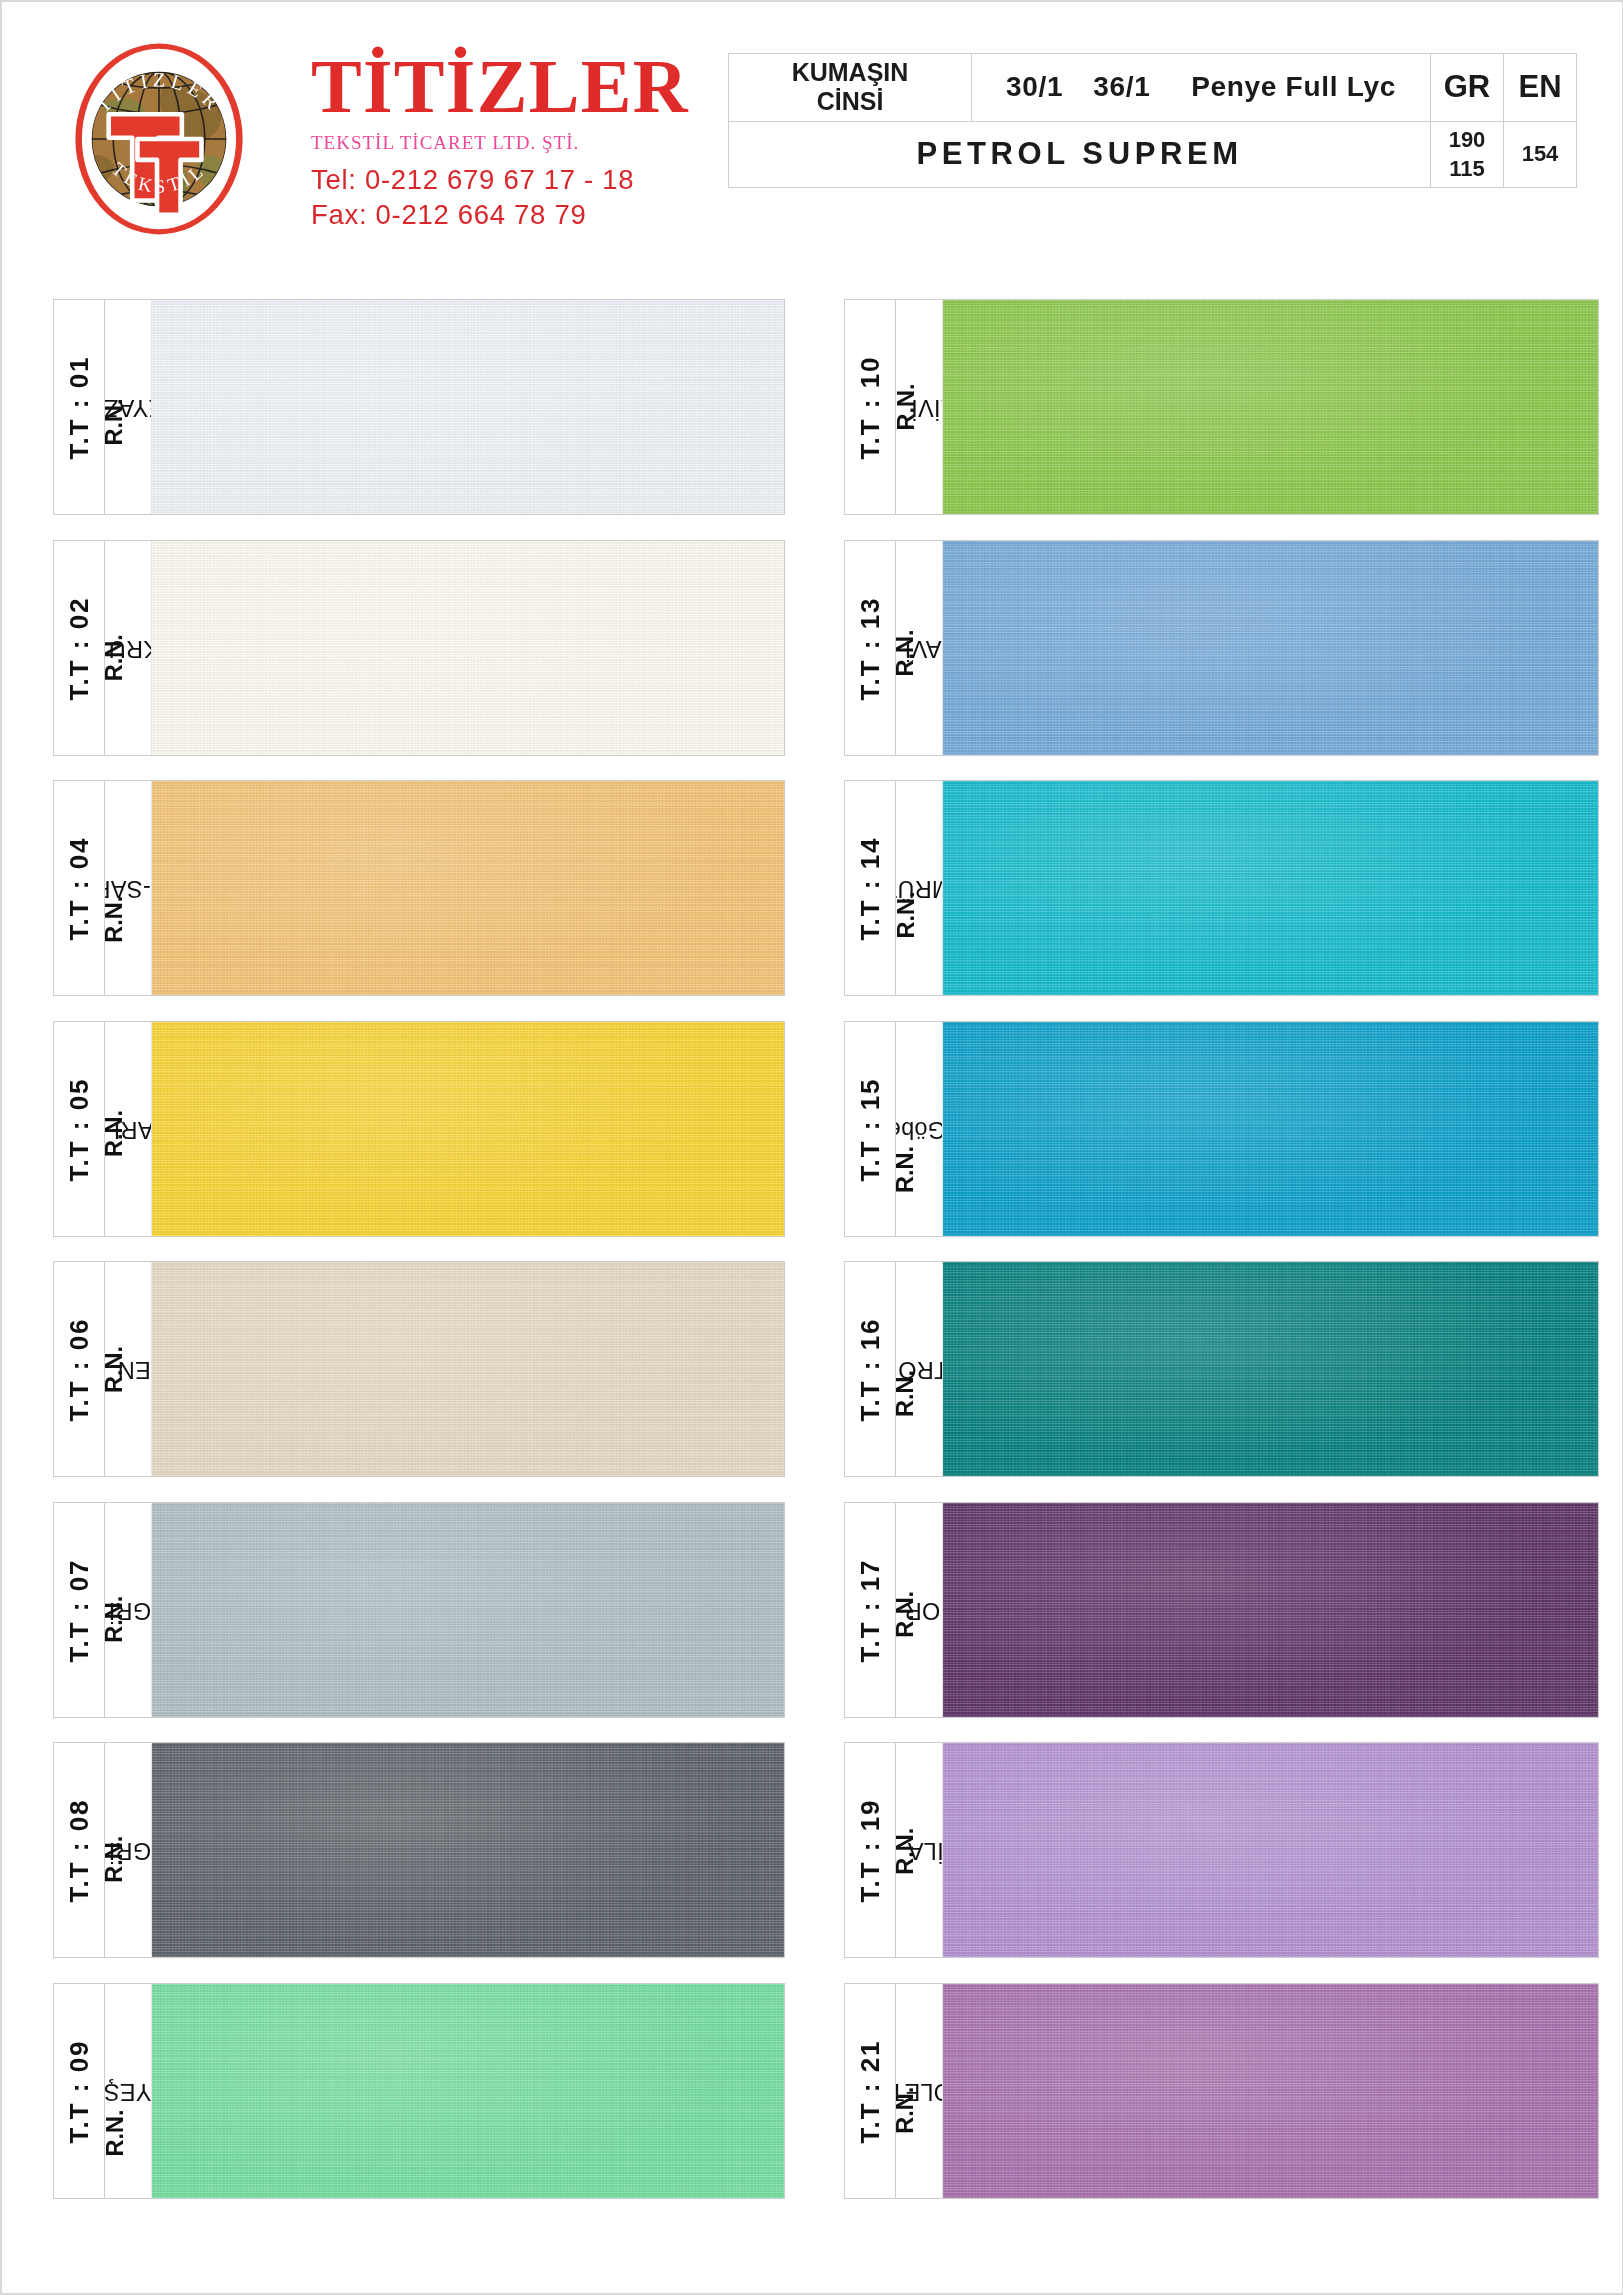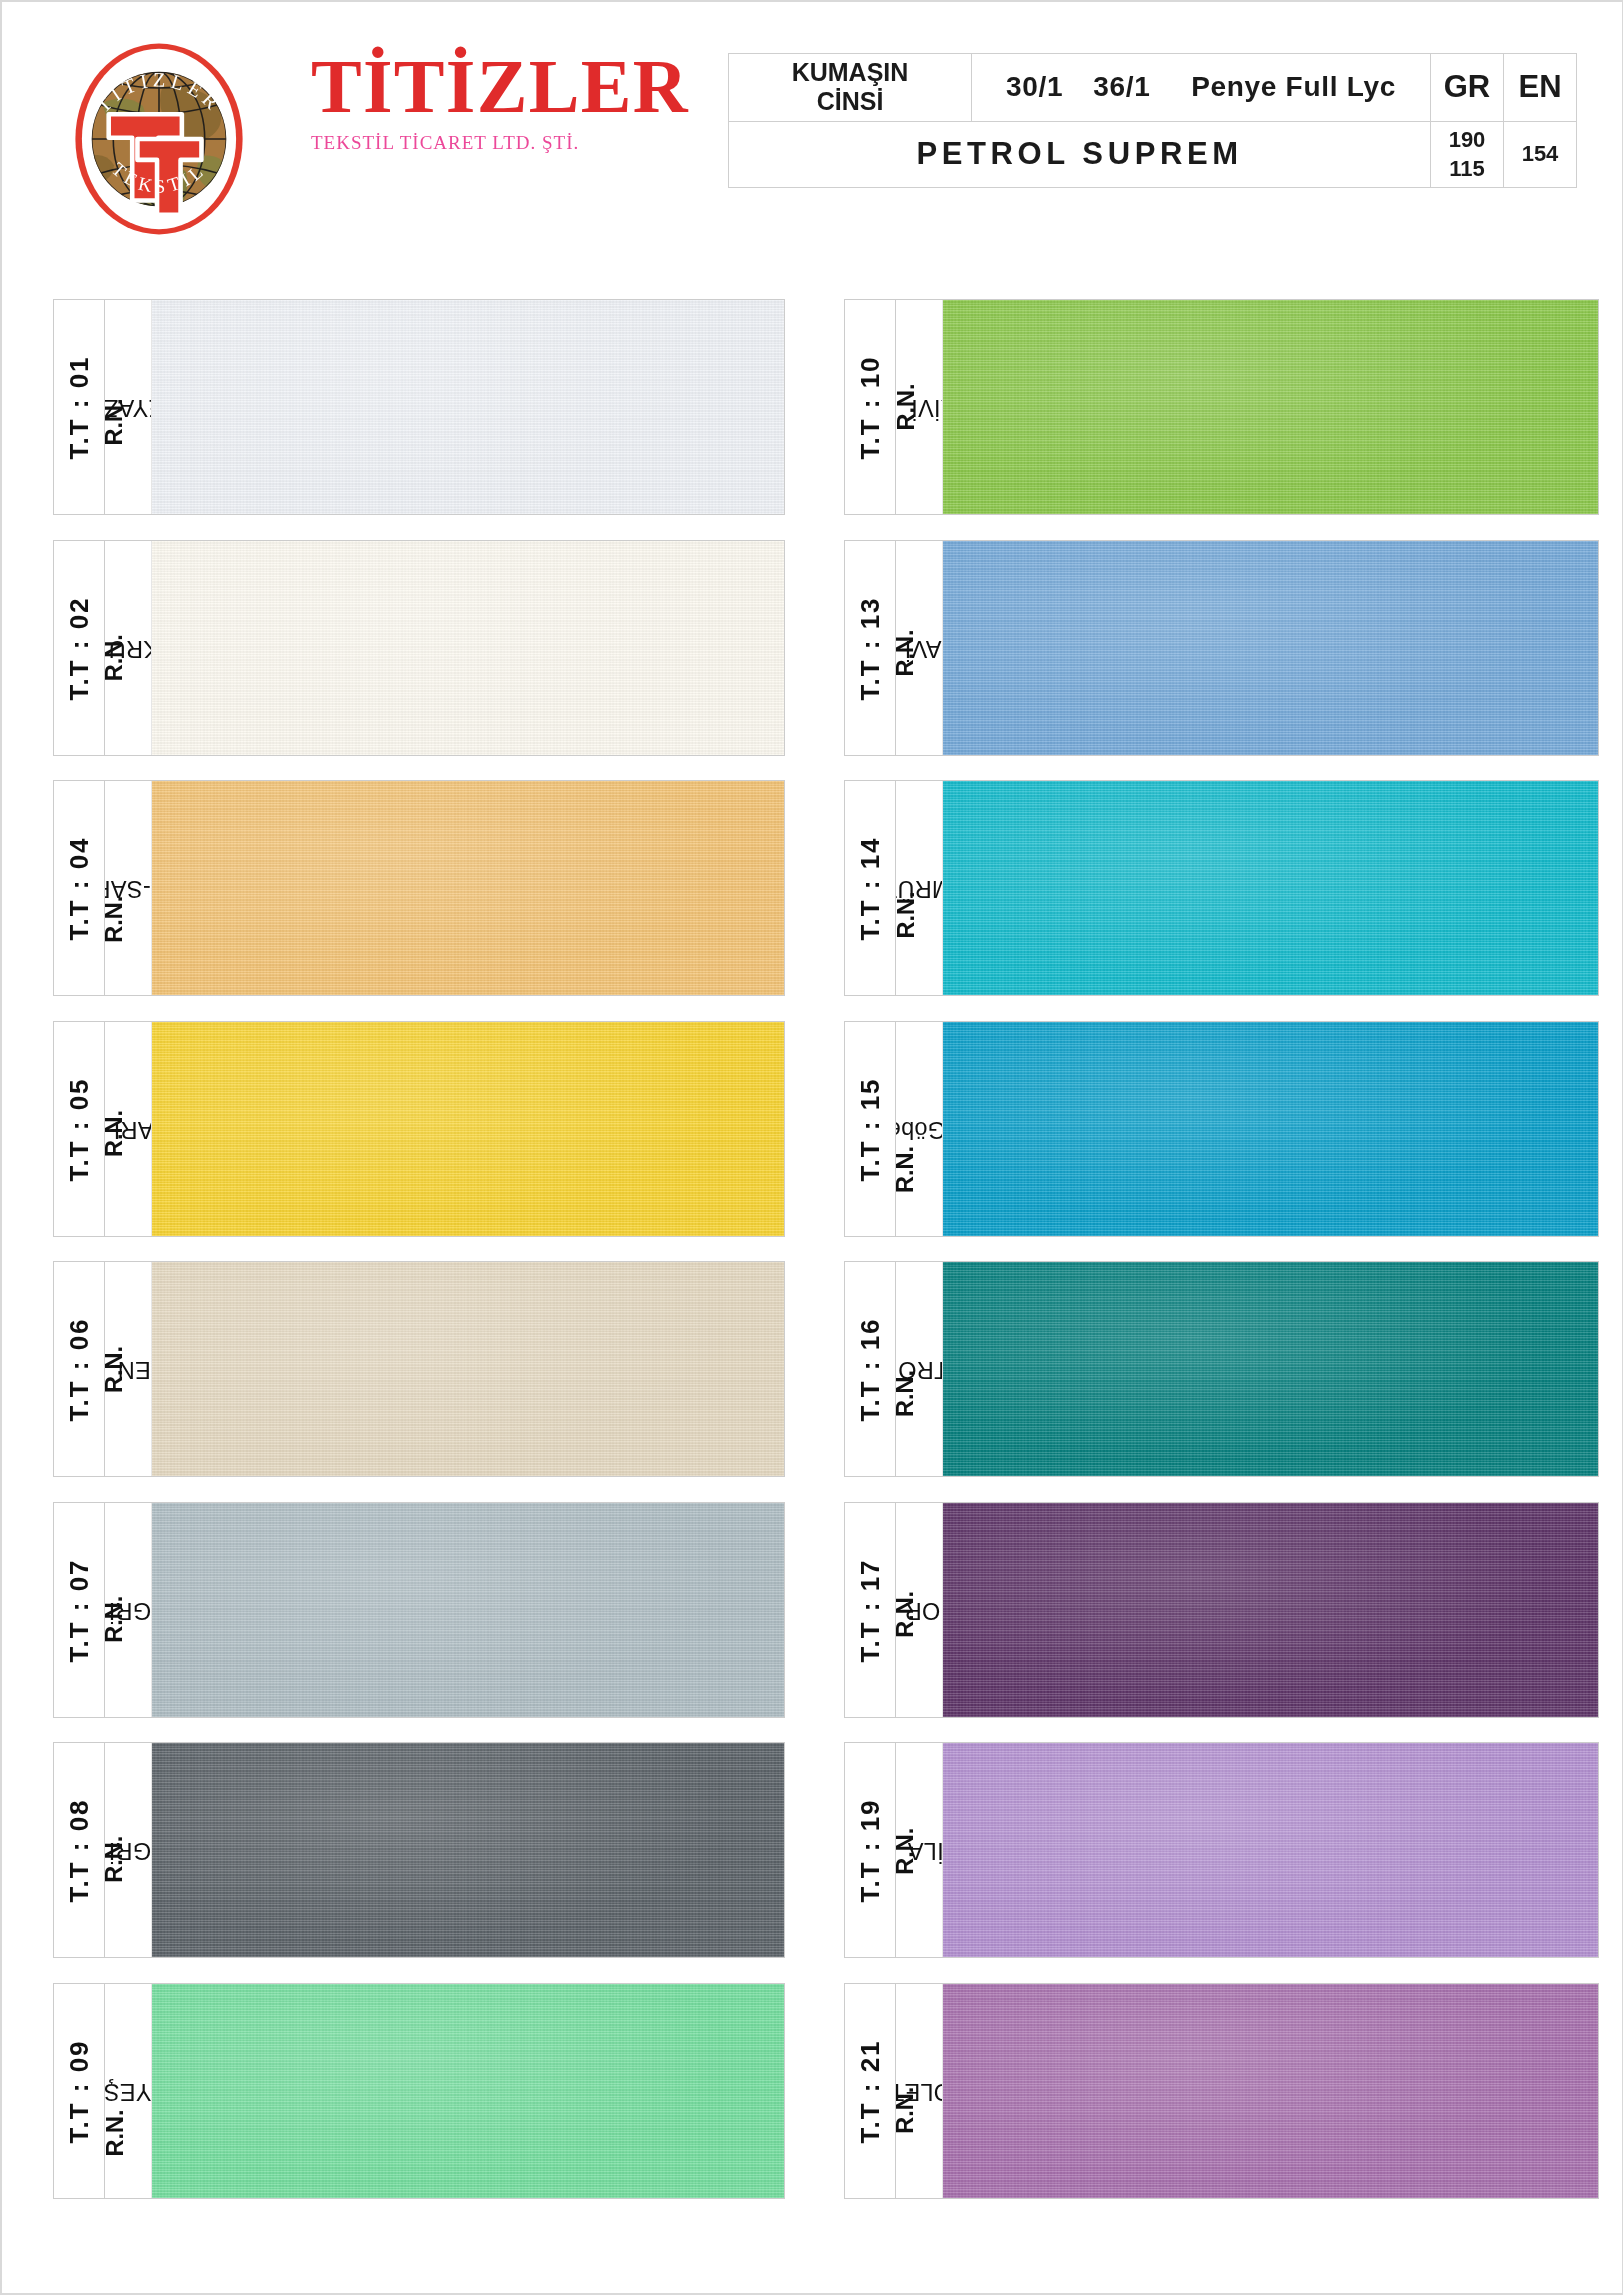--- a/index.html
+++ b/index.html
@@ -220,20 +220,24 @@
           </text>
           <text font-family="Liberation Serif, serif" font-size="29" fill="#ffffff" letter-spacing="7">
             <textPath href="#arcBot" startOffset="50%" text-anchor="middle">TEKSTİL</textPath>
           </text>
         </svg>
       </div>
 
       <div class="brand">
         <div class="brand-name">TİTİZLER</div>
         <div class="brand-sub">TEKSTİL TİCARET LTD. ŞTİ.</div>
+        <div class="contact">
+          <div>Tel: 0-212 679 67 17 - 18</div>
+          <div>Fax:  0-212  664  78  79</div>
+        </div>
       </div>
     </div>
 
     <table class="spec-table">
       <tbody>
           <tr>
         <td class="c-kumas">
           <div>KUMAŞIN</div>
           <div>CİNSİ</div>
         </td>

